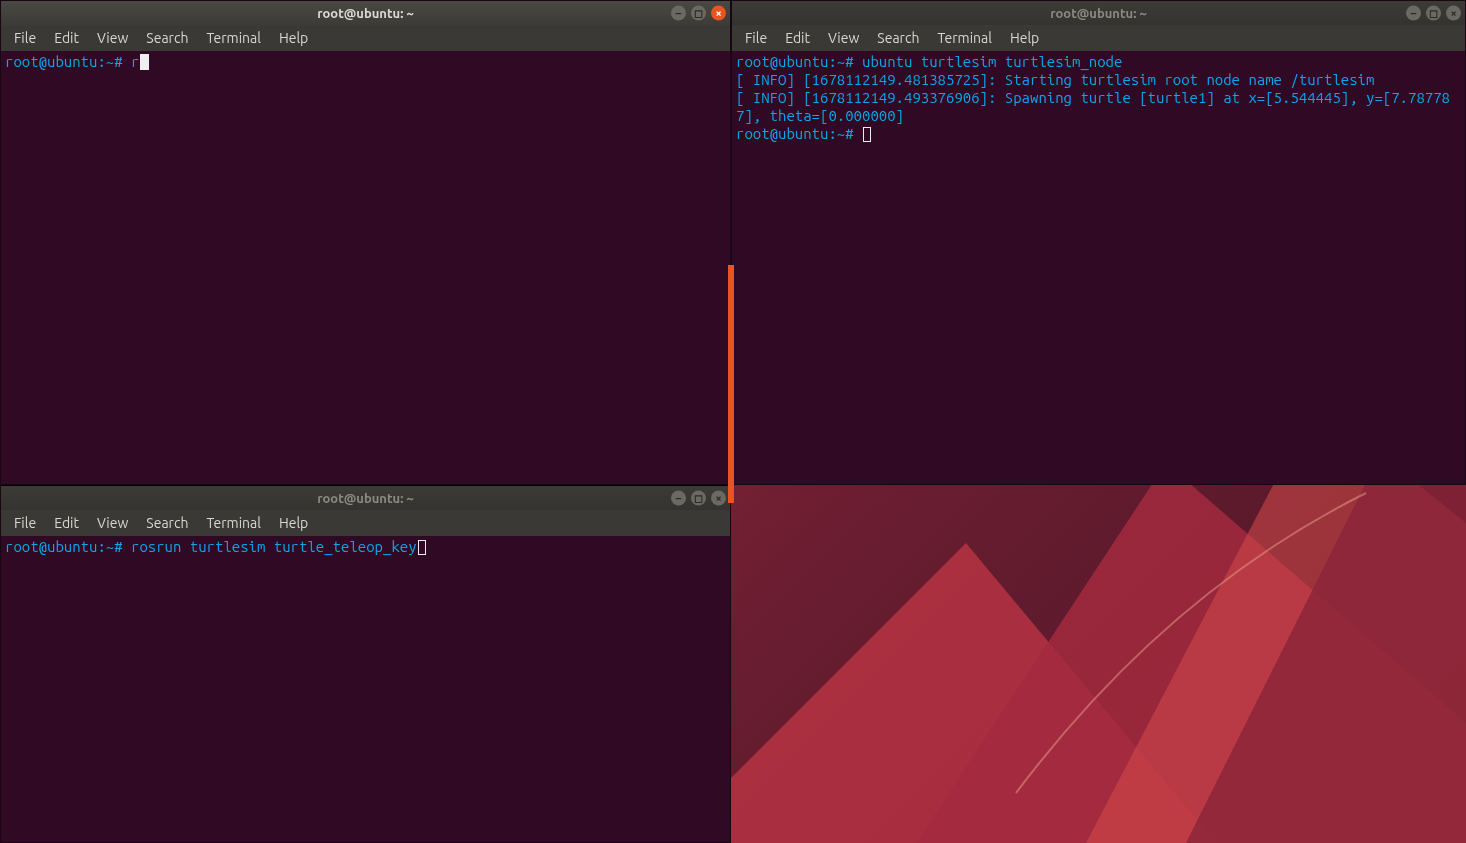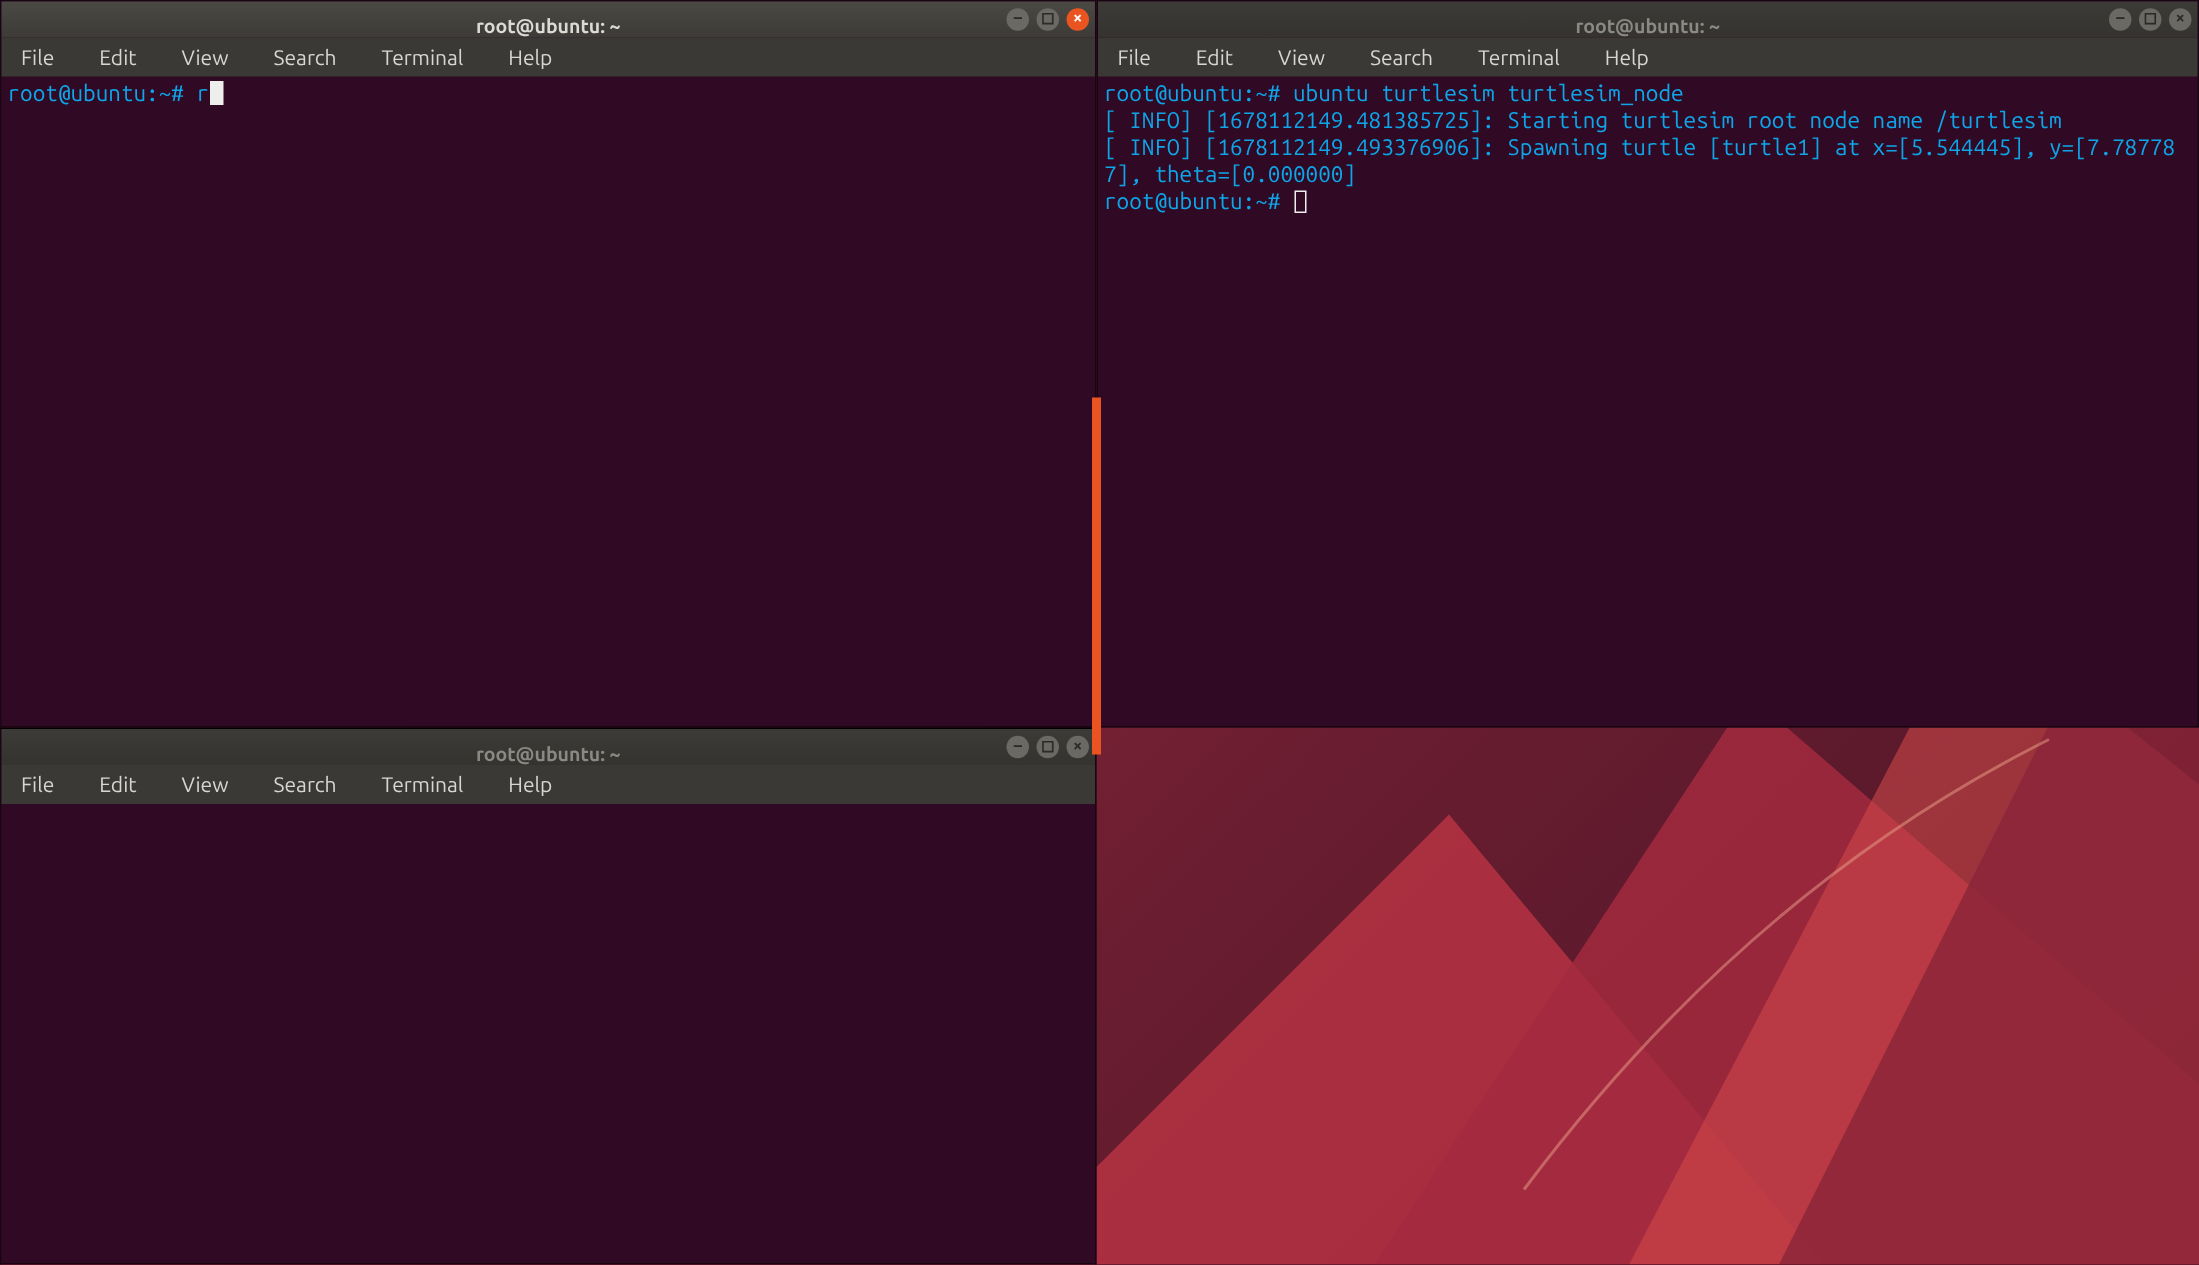--- a/index.html
+++ b/index.html
@@ -30,21 +30,21 @@
       border: 1px solid #1a0612;
       font-size: 15px;
       color: #eeeeec;
       display: flex;
       flex-direction: column;
     }
     .titlebar {
       height: 24px;
       background: linear-gradient(to bottom, #4a4944, #3c3b37);
       display: flex;
-      align-items: flex-end;
+      align-items: center;
       justify-content: center;
       position: relative;
       color: #dcdad5;
       font-family: "Ubuntu", sans-serif;
       font-weight: bold;
       font-size: 13px;
       flex-shrink: 0;
     }
     .titlebar.inactive {
       background: linear-gradient(to bottom, #3c3b37, #34332f);
@@ -70,21 +70,21 @@
     }
     .ctrl-min    { background: #6a6964; color: #2b2a26; }
     .ctrl-max    { background: #6a6964; color: #2b2a26; }
     .ctrl-close  { background: #6a6964; color: #2b2a26; }
     .ctrl-close.active { background: #e95420; color: #fff; }
     .menubar {
       height: 26px;
       background: #3a3935;
       display: flex;
       align-items: center;
-      gap: 12px;
+      gap: 0;
       padding: 0 4px;
       color: #d7d6d2;
       font-family: "Ubuntu", sans-serif;
       font-size: 14px;
       flex-shrink: 0;
     }
     .menubar span {
       padding: 3px 9px;
       cursor: default;
     }
@@ -168,20 +168,21 @@
     </div>
   </div>
   <div class="menubar">
     <span>File</span>
     <span>Edit</span>
     <span>View</span>
     <span>Search</span>
     <span>Terminal</span>
     <span>Help</span>
   </div>
+  <div class="term-body"><span class="prompt-line">root@ubuntu:~# </span><span>rosrun turtlesim turtle_teleop_key</span><span class="cursor-block"></span></div>
 </div>
 
 <div id="term-top-right" class="terminal-window">
   <div class="titlebar inactive">
     <span>root@ubuntu: ~</span>
     <div class="window-controls">
       <div class="ctrl-btn ctrl-min">–</div>
       <div class="ctrl-btn ctrl-max">◻</div>
       <div class="ctrl-btn ctrl-close">×</div>
     </div>

